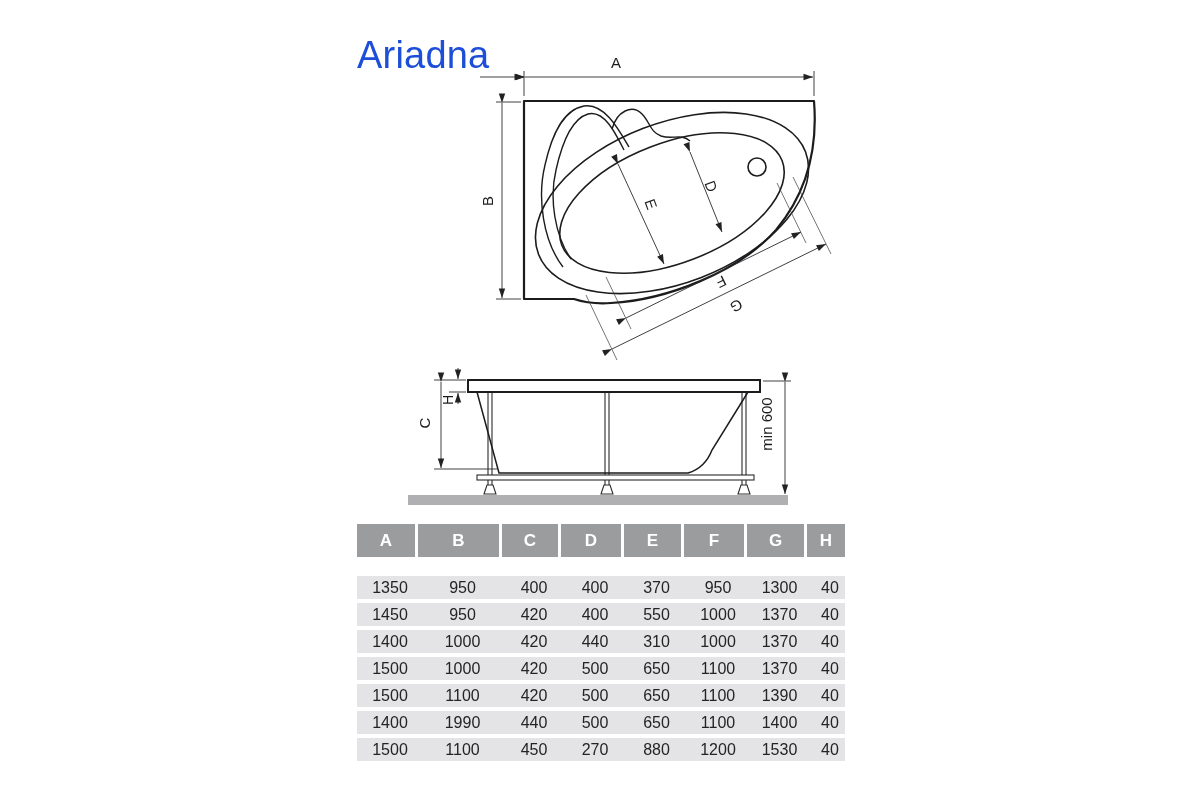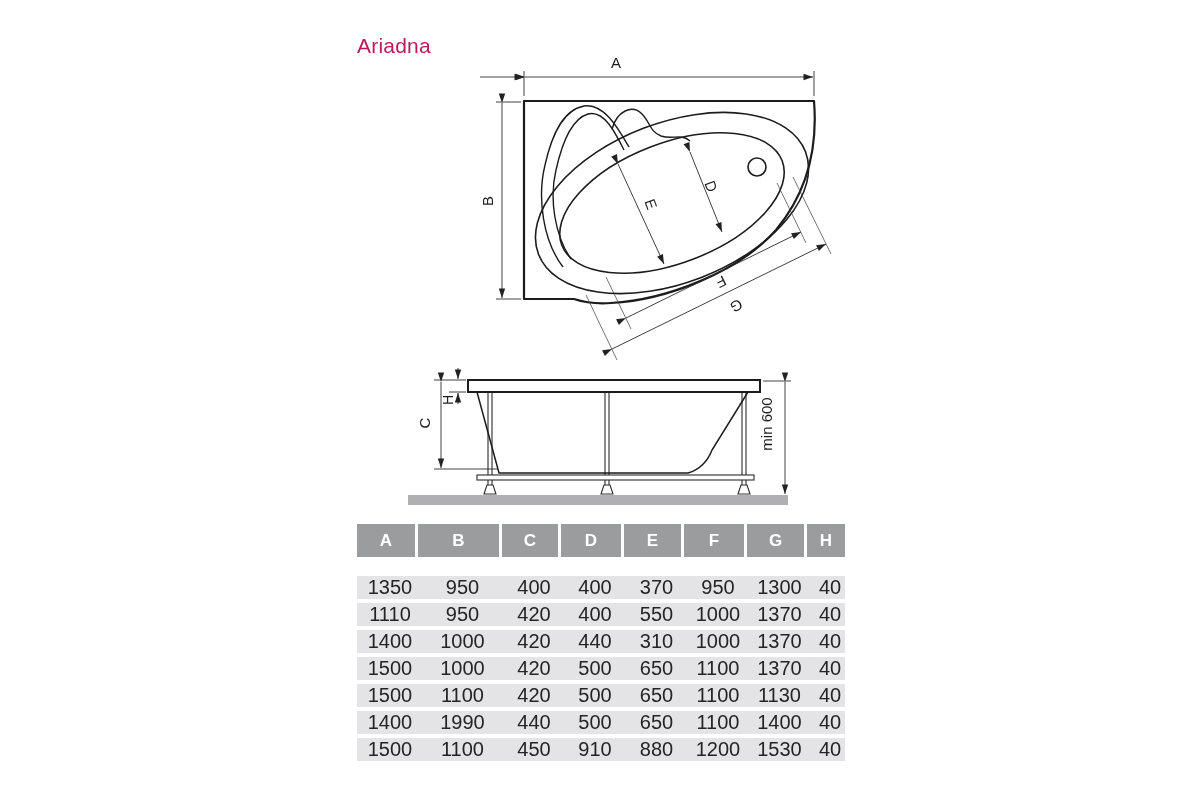--- a/index.html
+++ b/index.html
@@ -1,36 +1,36 @@
 <!DOCTYPE html>
 <html><head>
 <meta charset="utf-8">
 <style>
   html,body{margin:0;padding:0;}
   body{
     width:1200px;height:800px;background:#ffffff;position:relative;overflow:hidden;
     font-family:"Liberation Sans", sans-serif;color:#1d1d1f;
   }
   .page-title{
-    position:absolute;left:357px;top:34px;font-size:21px;font-weight:500;
-    color:#be185d;letter-spacing:.2px;
+    position:absolute;left:357px;top:34px;font-size:38px;font-weight:500;
+    color:#1d4ed8;letter-spacing:.2px;
   }
   svg text{font-family:"Liberation Sans", sans-serif;fill:#1c1c1e;}
   
   .spec-table{position:absolute;left:357px;top:524px;width:488px;}
   .tgrid{display:grid;grid-template-columns:58px 81px 56px 60px 57px 60px 57px 38px;column-gap:3px;}
   .thead .hcell{
     background:#9b9c9e;color:#ffffff;height:33px;line-height:33px;text-align:center;
     font-size:17px;font-weight:bold;
   }
   .tbody{margin-top:19px;}
   .trow{
     background:#e4e4e6;height:23px;line-height:23px;margin-bottom:4px;
   }
-  .trow span{display:block;text-align:center;font-size:20px;color:#242426;margin-left:8px;}
+  .trow span{display:block;text-align:center;font-size:16px;color:#242426;margin-left:8px;}
 </style>
 </head>
 <body>
 
 <div class="page-title">Ariadna</div>
 
 <svg style="position:absolute;left:480px;top:55px;" width="365" height="312" viewBox="480 55 365 312">
   <defs>
     <marker id="ar1" markerUnits="userSpaceOnUse" markerWidth="11" markerHeight="8" refX="10" refY="4" orient="auto">
       <path d="M0.5,0.8 L10,4 L0.5,7.2 Z" fill="#222"></path>
@@ -162,21 +162,21 @@
         <span>950</span>
         <span>400</span>
         <span>400</span>
         <span>370</span>
         <span>950</span>
         <span>1300</span>
         <span>40</span>
       </div>
 
       <div class="trow tgrid">
-        <span>1110</span>
+        <span>1450</span>
         <span>950</span>
         <span>420</span>
         <span>400</span>
         <span>550</span>
         <span>1000</span>
         <span>1370</span>
         <span>40</span>
       </div>
 
       <div class="trow tgrid">
@@ -201,39 +201,39 @@
         <span>40</span>
       </div>
 
       <div class="trow tgrid">
         <span>1500</span>
         <span>1100</span>
         <span>420</span>
         <span>500</span>
         <span>650</span>
         <span>1100</span>
-        <span>1130</span>
+        <span>1390</span>
         <span>40</span>
       </div>
 
       <div class="trow tgrid">
         <span>1400</span>
         <span>1990</span>
         <span>440</span>
         <span>500</span>
         <span>650</span>
         <span>1100</span>
         <span>1400</span>
         <span>40</span>
       </div>
 
       <div class="trow tgrid">
         <span>1500</span>
         <span>1100</span>
         <span>450</span>
-        <span>910</span>
+        <span>270</span>
         <span>880</span>
         <span>1200</span>
         <span>1530</span>
         <span>40</span>
       </div>
     </div>
 </div>
 
 </body></html>

